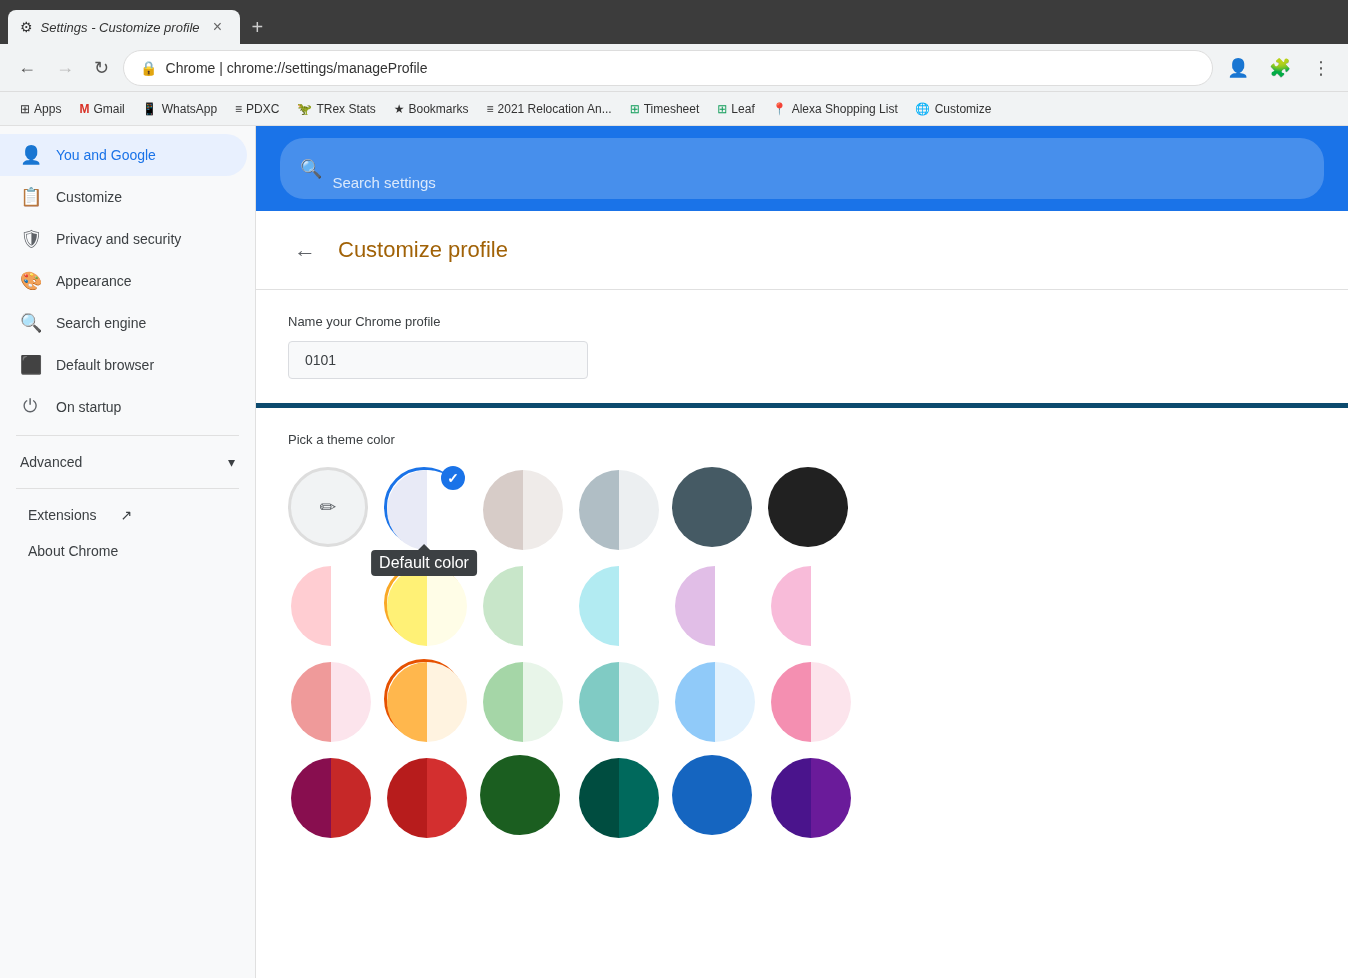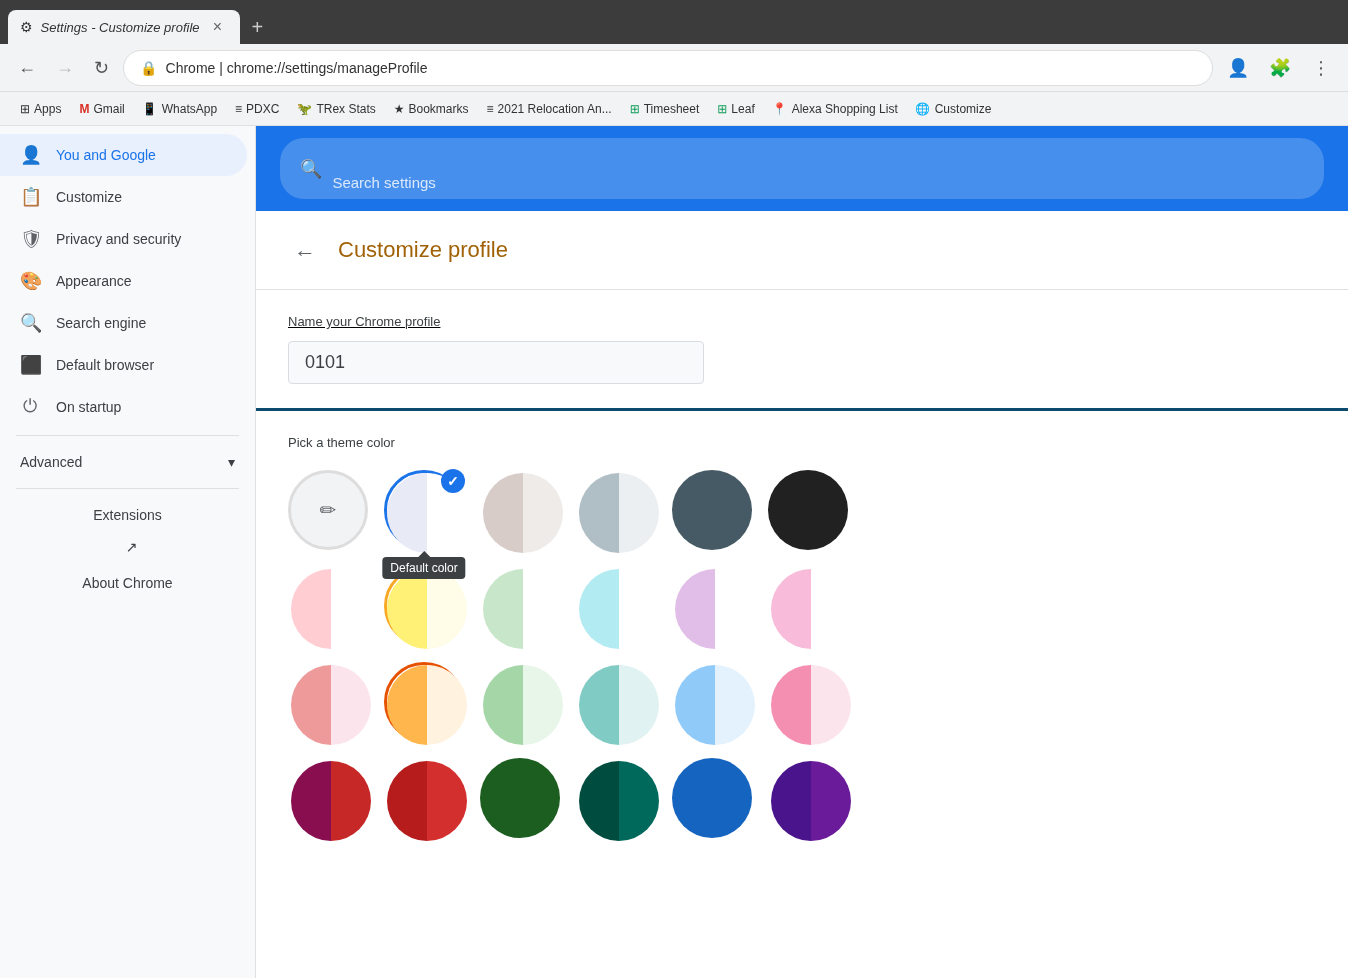--- a/index.html
+++ b/index.html
@@ -29,42 +29,42 @@
 
     
     .sidebar { width: 256px; background: #f8f9fa; border-right: 1px solid #e0e0e0; padding: 8px 0; overflow-y: auto; flex-shrink: 0; }
     .sidebar-header { padding: 16px 20px; font-size: 22px; font-weight: 400; color: #1a73e8; }
     .sidebar-item { display: flex; align-items: center; gap: 16px; padding: 10px 20px; cursor: pointer; border-radius: 0 24px 24px 0; margin-right: 8px; font-size: 14px; color: #3c4043; }
     .sidebar-item.active { background: #e8f0fe; color: #1a73e8; font-weight: 500; }
     .sidebar-item.active .sidebar-icon { color: #1a73e8; }
     .sidebar-icon { font-size: 18px; color: #5f6368; width: 20px; text-align: center; }
     .sidebar-divider { height: 1px; background: #e0e0e0; margin: 8px 16px; }
     .sidebar-item-advanced { display: flex; align-items: center; justify-content: space-between; padding: 10px 20px; cursor: pointer; color: #3c4043; font-size: 14px; }
-    .sidebar-item-ext { display: flex; align-items: center; gap: 16px; padding: 10px 28px; cursor: pointer; color: #3c4043; font-size: 14px; flex-direction: column; }
+    .sidebar-item-ext { display: flex; align-items: center; gap: 16px; padding: 10px 28px; cursor: pointer; color: #3c4043; font-size: 14px; }
 
     
     .search-bar-container { background: #1a73e8; padding: 12px 24px; display: flex; align-items: center; gap: 12px; }
     .search-bar { flex: 1; display: flex; align-items: center; background: rgba(255,255,255,0.2); border-radius: 24px; padding: 8px 20px; gap: 10px; }
     .search-bar input { background: none; border: none; outline: none; color: #e5e5e5; font-size: 15px; flex: 1; margin-top: 28px; }
     .search-bar input::placeholder { color: rgba(255,255,255,0.8); }
     .search-icon-svg { color: rgba(255,255,255,0.9); font-size: 18px; }
 
     
     .main-content { flex: 1; overflow-y: auto; }
     
     .content-area { padding: 0; background: white; }
     
     .page-header { display: flex; align-items: center; gap: 16px; padding: 20px 32px; border-bottom: 1px solid #e0e0e0; }
     .back-btn { background: none; border: none; cursor: pointer; font-size: 22px; color: #5f6368; display: flex; align-items: center; padding: 6px; border-radius: 50%; }
     .page-title { font-size: 22px; font-weight: 400; color: #a16207; }
 
-    .section { padding: 24px 32px; border-bottom: 3px solid #0c4a6e; text-decoration: underline; }
+    .section { padding: 24px 32px; border-bottom: 5px solid #0c4a6e; }
     .section-label { font-size: 13px; color: #3c4043; margin-bottom: 12px; font-weight: 500; }
 
-    .profile-name-input { width: 416px; padding: 10px 16px; border: 1px solid #dadce0; border-radius: 4px; font-size: 18px; color: #3c4043; background: #f8f9fa; outline: none; }
+    .profile-name-input { width: 300px; padding: 10px 16px; border: 1px solid #dadce0; border-radius: 4px; font-size: 14px; color: #3c4043; background: #f8f9fa; outline: none; }
 
     .color-section { padding: 24px 32px; }
     .color-section-label { font-size: 13px; color: #3c4043; margin-bottom: 20px; font-weight: 500; }
     .color-swatch { width: 80px; height: 80px; border-radius: 50%; cursor: pointer; position: relative; border: 3px solid transparent; flex-shrink: 0; }
     .color-swatch.selected { border-color: #1a73e8; }
     .color-swatch.selected::after {
       content: '✓';
       position: absolute;
       top: -4px;
       right: -4px;
@@ -84,21 +84,21 @@
 
     .tooltip {
       position: absolute;
       bottom: -32px;
       left: 50%;
       transform: translateX(-50%);
       background: #3c4043;
       color: white;
       padding: 4px 8px;
       border-radius: 4px;
-      font-size: 12px;
+      font-size: 16px;
       white-space: nowrap;
       z-index: 10;
     }
     .tooltip::before {
       content: '';
       position: absolute;
       top: -6px;
       left: 50%;
       transform: translateX(-50%);
       border: 6px solid transparent;

